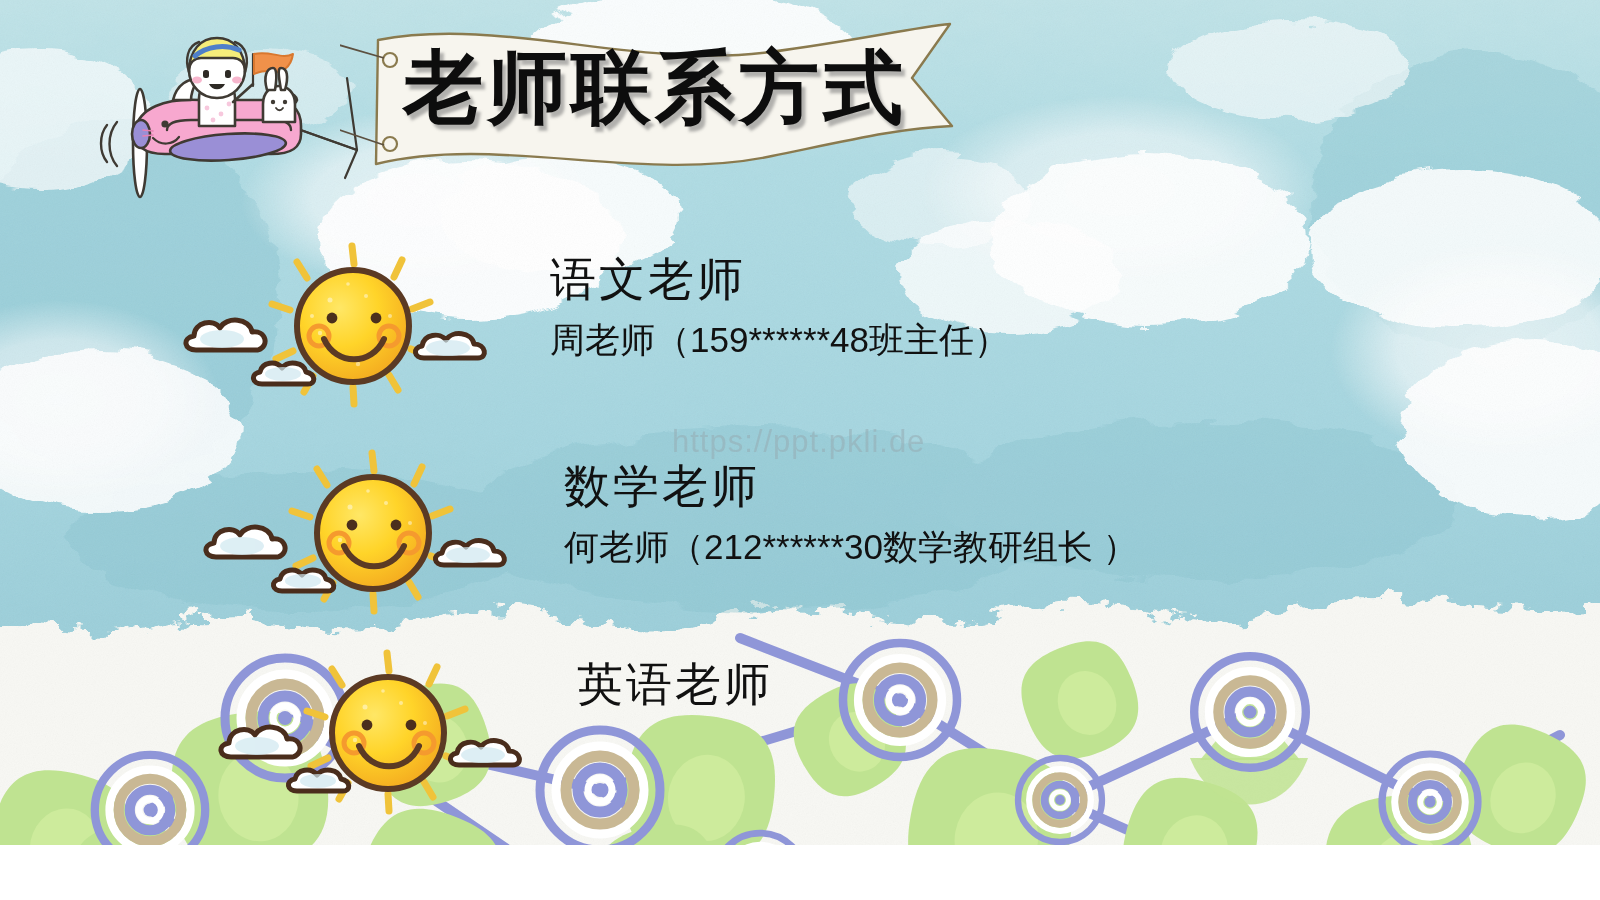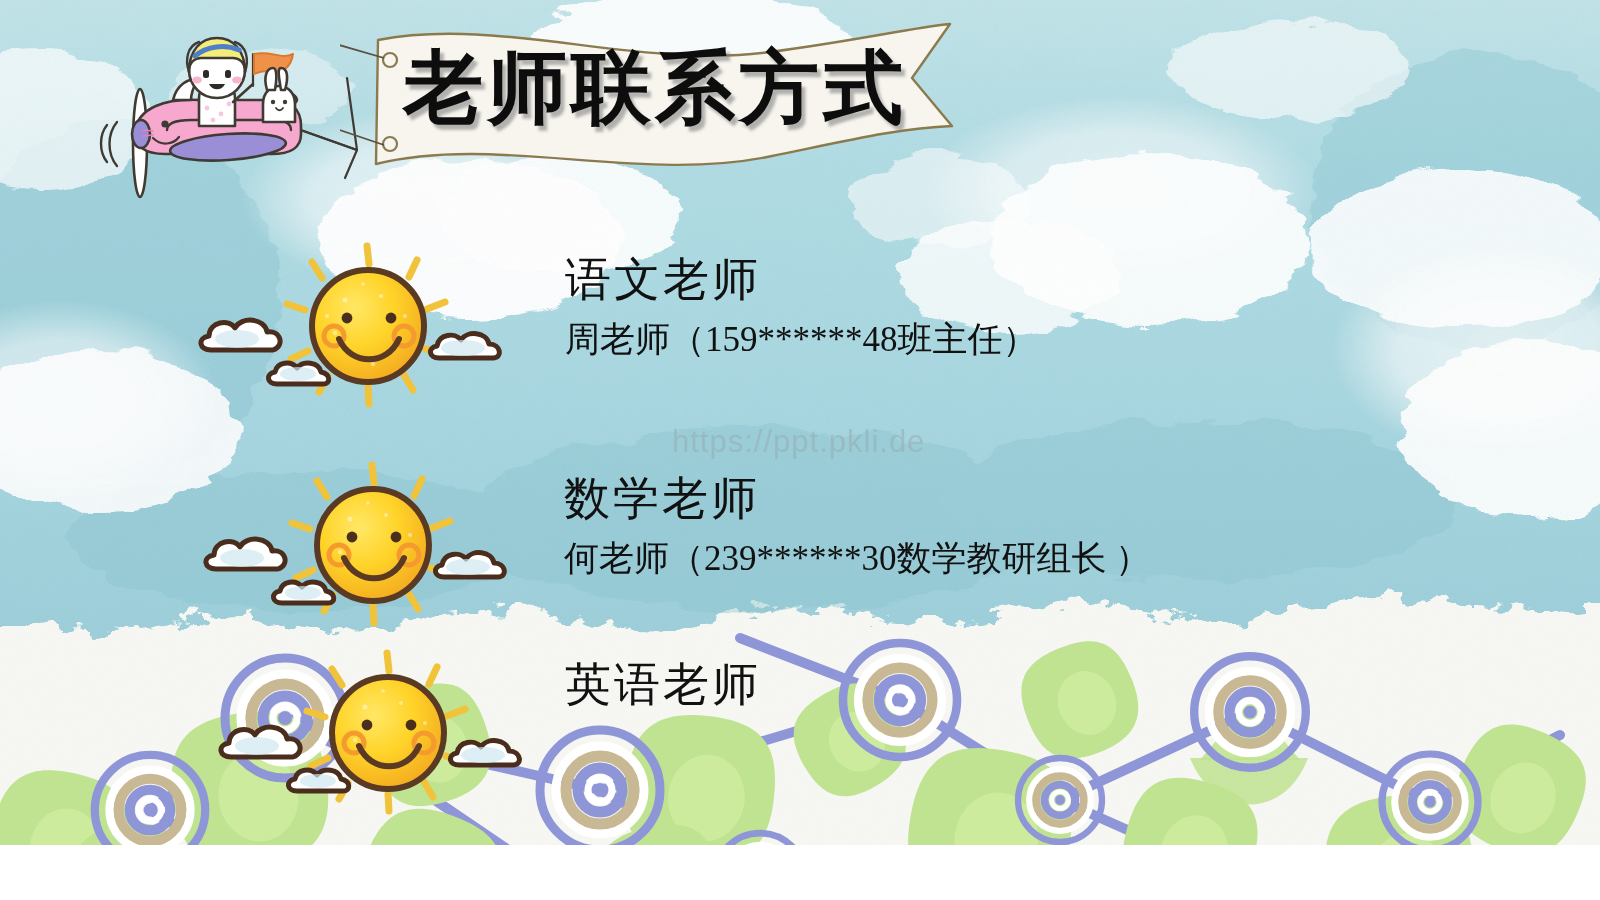--- a/index.html
+++ b/index.html
@@ -61,52 +61,52 @@
     line-height: 1.0;
     white-space: nowrap;
   }
 
   
   .contact-row {
     position: absolute;
     display: flex;
     align-items: flex-start;
   }
-  #row-0 { left: 195px; top: 238px; }
-  #row-1 { left: 200px; top: 457px; }
+  #row-0 { left: 180px; top: 238px; }
+  #row-1 { left: 200px; top: 445px; }
   #row-2 { left: 215px; top: 645px; }
 
   .sun-cluster {
     position: relative;
     width: 350px;
     height: 175px;
     flex: 0 0 auto;
   }
   .sun-cluster svg { position: absolute; left: 0; top: 0; }
 
   .text-col {
     position: relative;
     margin-left: 20px;
     padding-top: 16px;
   }
   #row-1 .text-col { padding-top: 16px; margin-left: 14px; }
-  #row-2 .text-col { padding-top: 14px; margin-left: 0px; text-align: center; }
+  #row-2 .text-col { padding-top: 14px; margin-left: 12px; text-align: center; }
 
   .subject {
     font-family: "Liberation Sans", "DejaVu Sans", sans-serif;
     font-size: 46px;
     font-weight: 300;
     color: #111111;
     letter-spacing: 3px;
     line-height: 1.12;
     white-space: nowrap;
   }
 
   .detail {
-    font-family: Liberation Serif, serif;
+    font-family: Liberation Sans, sans-serif;
     font-size: 35px;
     font-weight: 300;
     color: #111111;
     letter-spacing: 0px;
     line-height: 1.15;
     margin-top: 14px;
     white-space: nowrap;
   }
 
   
@@ -478,21 +478,21 @@
         </g>
         <g fill="#cfe8f0" opacity="0.7">
           <ellipse cx="42" cy="101" rx="22" ry="9"></ellipse>
           <ellipse cx="268" cy="110" rx="22" ry="8"></ellipse>
           <ellipse cx="103" cy="136" rx="18" ry="7"></ellipse>
         </g>
       </svg>
     </div>
     <div class="text-col">
       <div class="subject">数学老师</div>
-      <div class="detail">何老师（239******30数学教研组长 ）</div>
+      <div class="detail">何老师（212******30数学教研组长 ）</div>
     </div>
   </div>
 
   <div class="contact-row" id="row-2">
     <div class="sun-cluster">
       <svg width="350" height="175" viewBox="0 0 350 175" xmlns="http://www.w3.org/2000/svg">
         <defs>
           <radialGradient id="sunFill3" cx="38%" cy="34%" r="72%">
             <stop offset="0%" stop-color="#ffe766"></stop>
             <stop offset="48%" stop-color="#ffd429"></stop>

